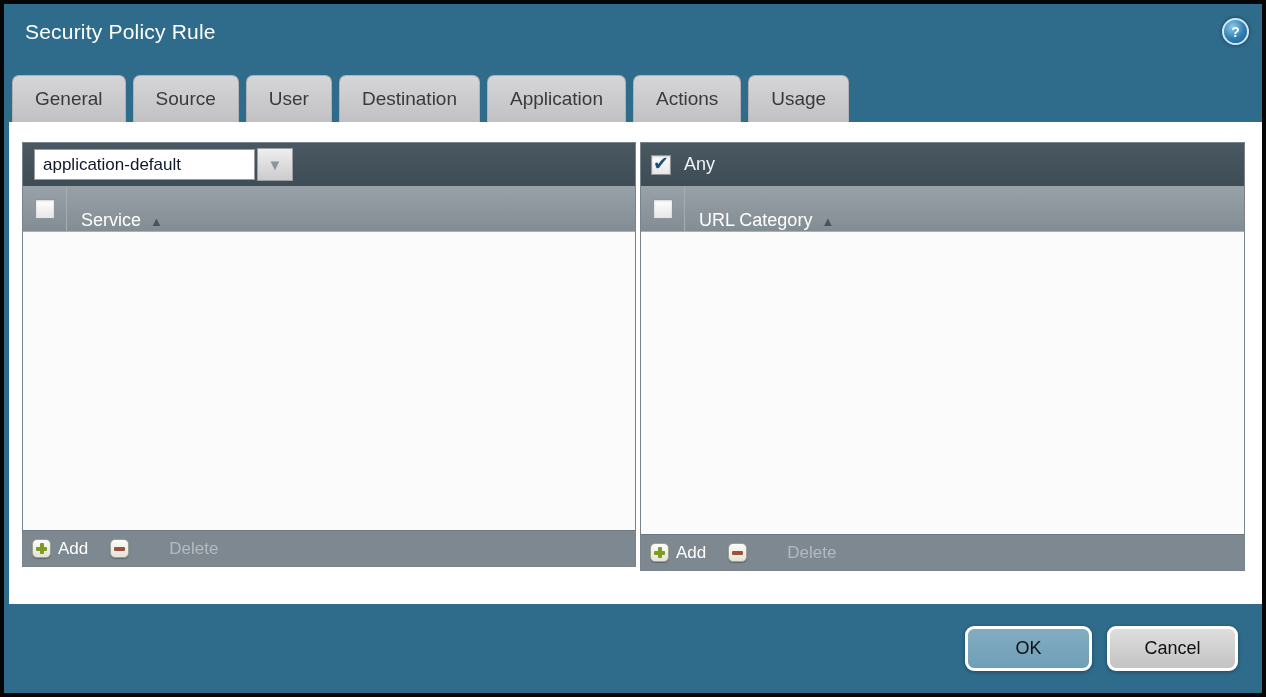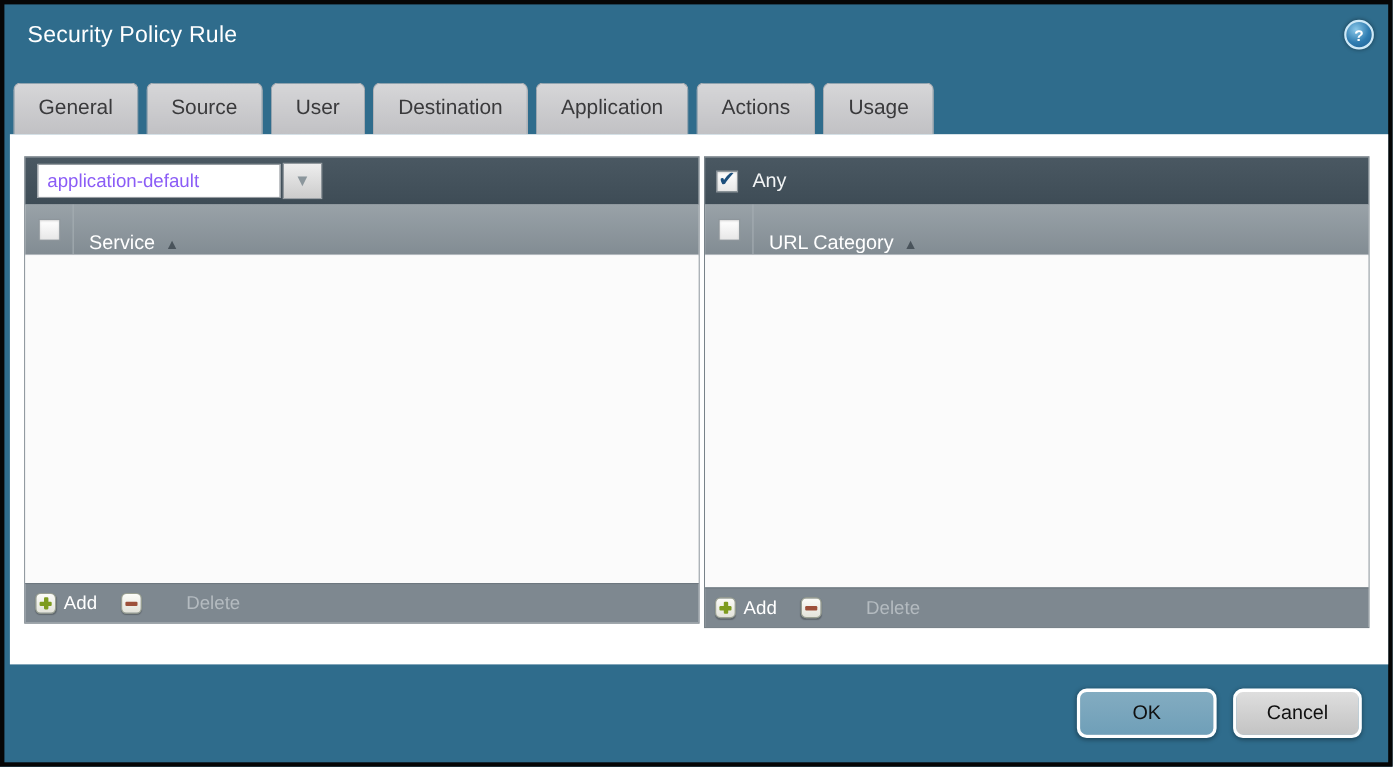--- a/index.html
+++ b/index.html
@@ -56,21 +56,21 @@
   .panel-service{left:13px;top:20px;width:614px;height:425px;}
   .panel-url{left:631px;top:20px;width:605px;height:429px;}
   .panel-top{
     height:43px;flex:0 0 auto;
     background:linear-gradient(var(--panel-header-dark,#4a5862),#3e4c56);
     display:flex;align-items:center;
   }
   .combo{display:flex;align-items:center;margin-left:11px;}
   .combo-input{
     width:203px;height:29px;border:1px solid #969ca1;background:#fff;
-    font-family:inherit;font-size:17px;color:#8b5cf6;padding:0 8px;outline:none;
+    font-family:inherit;font-size:17px;color:#0f172a;padding:0 8px;outline:none;
   }
   .combo-btn{
     width:36px;height:33px;margin-left:2px;box-sizing:border-box;
     background:linear-gradient(#eeeeee,#cccccc);
     border:1px solid #9aa0a5;cursor:pointer;
     display:flex;align-items:center;justify-content:center;
     color:#8b969c;font-size:15px;line-height:1;padding:0;
   }
   .any-row{display:flex;align-items:center;height:100%;padding-left:10px;gap:13px;}
   .any-label{color:#f2f4f5;font-size:18px;}
@@ -133,21 +133,21 @@
   .footer{
     position:absolute;right:24px;bottom:22px;display:flex;gap:15px;
   }
   .btn{
     height:45px;box-sizing:border-box;border-radius:9px;border:3px solid #fff;
     font-family:inherit;font-size:18px;color:#101010;
     display:flex;align-items:center;justify-content:center;
     box-shadow:0 1px 4px rgba(0,0,0,.35);cursor:pointer;text-align:right;
   }
   .btn-ok{width:127px;background:linear-gradient(#83acc1,var(--ok-button-blue,#6f9fb8));}
-  .btn-cancel{width:117px;background:linear-gradient(#dedede,#c3c3c3);}
+  .btn-cancel{width:131px;background:linear-gradient(#dedede,#c3c3c3);}
 </style>
 </head>
 <body>
 
 <div class="dialog">
 
   <div class="title">Security Policy Rule</div>
   <div class="help">?</div>
 
   <div class="tab-bar">

